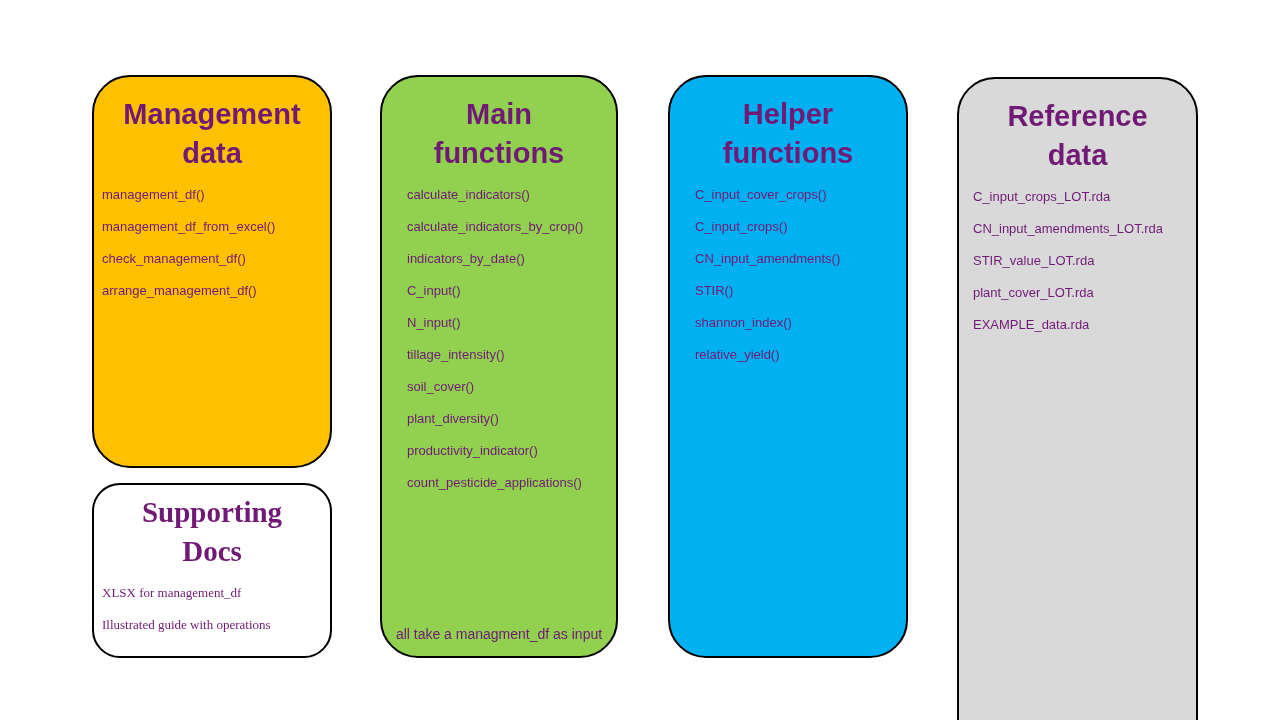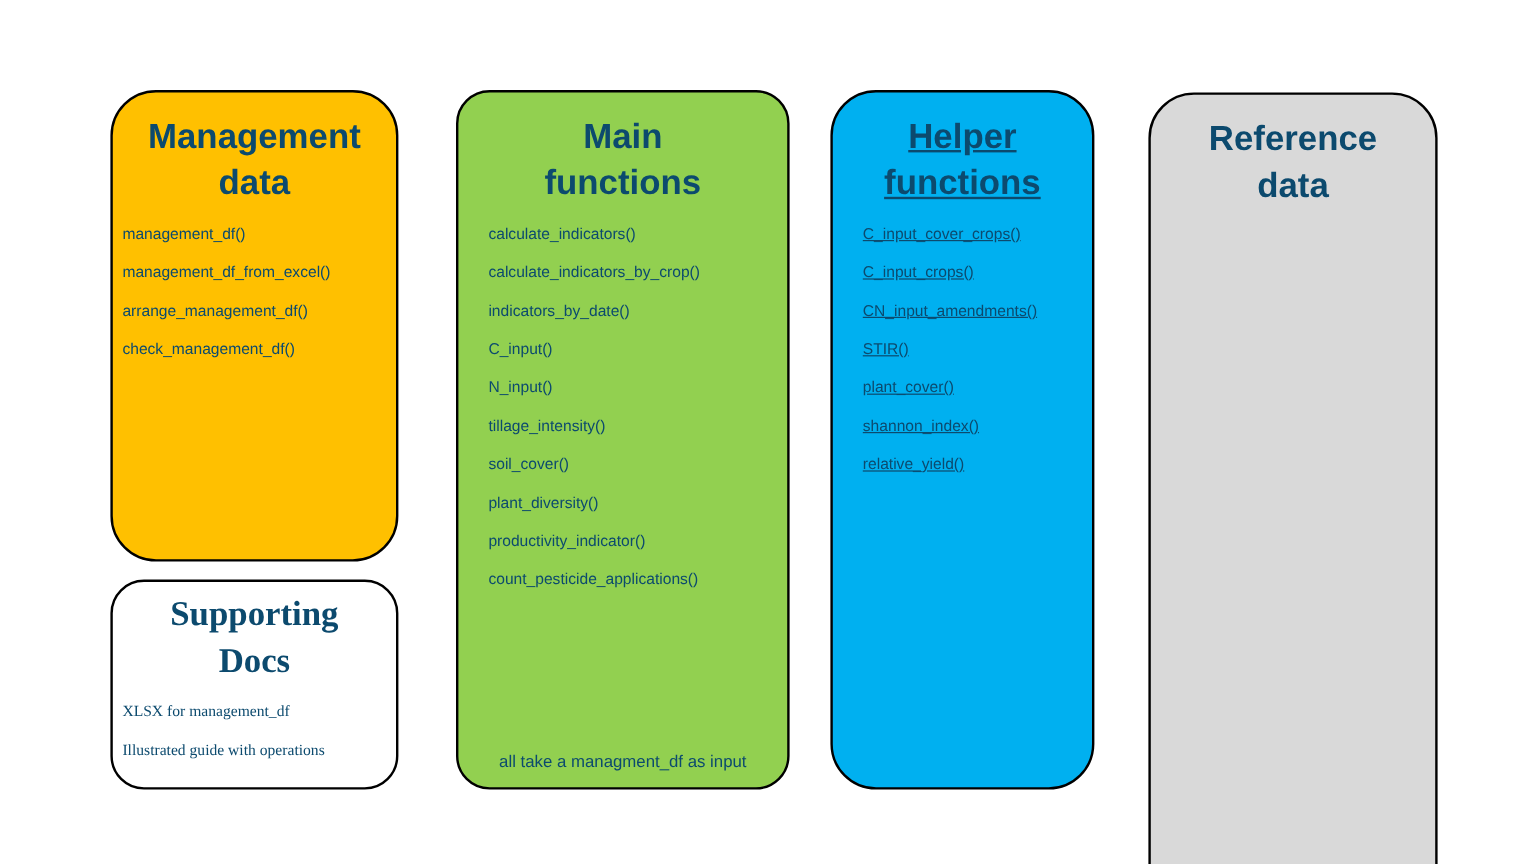--- a/index.html
+++ b/index.html
@@ -14,21 +14,21 @@
     position: absolute;
     left: 0; top: 0;
     width: 1280px; height: 720px;
     background: #ffffff;
   }
   .box {
     position: absolute;
     border: 2.5px solid #000000;
     border-radius: 38px;
     padding-top: 18px;
-    color: #0c4a6e;
+    color: #701a75;
   }
   .box-title {
     font-weight: bold;
     font-size: 29px;
     line-height: 39px;
     text-align: center;
     max-width: 200px;
     margin: 0 auto;
   }
   .box-items {
@@ -45,39 +45,39 @@
     position: absolute;
     left: 0; right: 0;
     bottom: 14px;
     text-align: center;
     font-size: 14px;
     white-space: nowrap;
   }
   
   .box--management { left: 92px;  top: 75px; width: 240px; height: 393px; }
   .box--supporting { left: 92px;  top: 483px; width: 240px; height: 175px; border-radius: 28px; padding-top: 8px; }
-  .box--main       { left: 380px; top: 75px; width: 278px; height: 583px; border-radius: 28px; }
-  .box--helper     { left: 692px; top: 75px; width: 220px; height: 583px; text-decoration: underline; }
+  .box--main       { left: 380px; top: 75px; width: 238px; height: 583px; }
+  .box--helper     { left: 668px; top: 75px; width: 240px; height: 583px; }
   .box--reference  { left: 957px; top: 77px; width: 241px; height: 691px; }
   .box--main .box-items,
   .box--helper .box-items { padding-left: 25px; }
   .box--reference .box-items { padding-left: 14px; }
 </style>
 </head>
 <body>
 
 <div class="canvas">
 
   <div class="box box--management" style="background: rgb(255, 192, 0);">
     <div class="box-title">Management data</div>
     <div class="box-items">
       <div class="box-item">management_df()</div>
       <div class="box-item">management_df_from_excel()</div>
+      <div class="box-item">check_management_df()</div>
       <div class="box-item">arrange_management_df()</div>
-      <div class="box-item">check_management_df()</div>
     </div>
   </div>
 
   <div class="box box--supporting" style="background: rgb(255, 255, 255); font-family: Liberation Serif, serif;">
     <div class="box-title">Supporting Docs</div>
     <div class="box-items">
       <div class="box-item">XLSX for management_df</div>
       <div class="box-item">Illustrated guide with operations</div>
     </div>
   </div>
@@ -99,23 +99,29 @@
     <div class="box-footnote">all take a managment_df as input</div>
   </div>
 
   <div class="box box--helper" style="background: rgb(0, 176, 240);">
     <div class="box-title">Helper functions</div>
     <div class="box-items">
       <div class="box-item">C_input_cover_crops()</div>
       <div class="box-item">C_input_crops()</div>
       <div class="box-item">CN_input_amendments()</div>
       <div class="box-item">STIR()</div>
-      <div class="box-item">plant_cover()</div>
       <div class="box-item">shannon_index()</div>
       <div class="box-item">relative_yield()</div>
     </div>
   </div>
 
   <div class="box box--reference" style="background: rgb(217, 217, 217);">
     <div class="box-title">Reference data</div>
+    <div class="box-items">
+      <div class="box-item">C_input_crops_LOT.rda</div>
+      <div class="box-item">CN_input_amendments_LOT.rda</div>
+      <div class="box-item">STIR_value_LOT.rda</div>
+      <div class="box-item">plant_cover_LOT.rda</div>
+      <div class="box-item">EXAMPLE_data.rda</div>
+    </div>
   </div>
 
 </div>
 
 </body></html>

